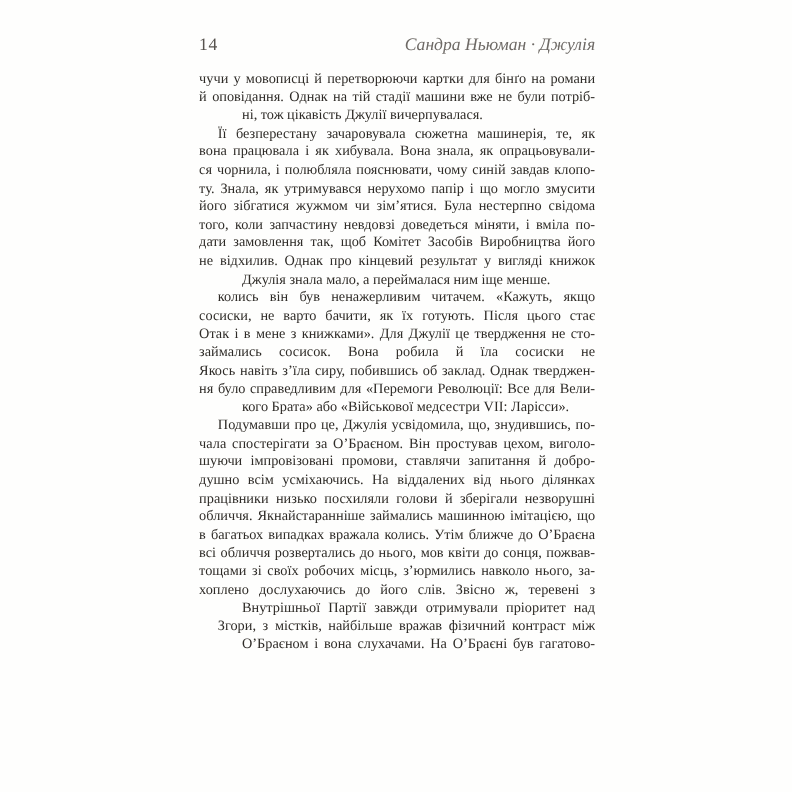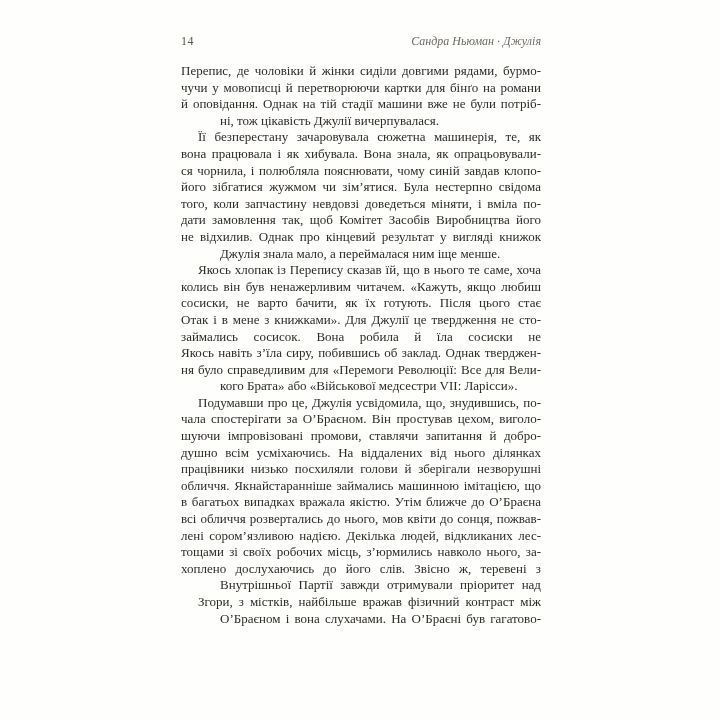--- a/index.html
+++ b/index.html
@@ -21,21 +21,21 @@
     left: 181px;
     top: 0;
     width: 360px;
   }
   .page-header {
     display: flex;
     justify-content: space-between;
     align-items: flex-end;
     margin-top: 34px;
     font-family: "Liberation Serif", "DejaVu Serif", serif;
-    font-size: 12px;
+    font-size: 16px;
     line-height: 14px;
   }
   .page-number {
     color: #57534e;
     letter-spacing: 0.5px;
   }
   .running-header {
     color: #6e6a66;
     font-style: italic;
   }
@@ -65,55 +65,53 @@
 <body>
 
 <div class="book-page">
   <div class="column">
     <div class="page-header">
       <span class="page-number">14</span>
       <span class="running-header">Сандра Ньюман · Джулія</span>
     </div>
     <div class="page-body">
         <div class="para">
-          <div class="line">Перепис, де чоловіки й жінки сиділи довгими рядами, бурмо-</div>
           <div class="line">чучи у мовописці й перетворюючи картки для бінґо на романи</div>
           <div class="line">й оповідання. Однак на тій стадії машини вже не були потріб-</div>
           <div class="line last">ні, тож цікавість Джулії вичерпувалася.</div>
         </div>
         <div class="para indent">
           <div class="line">Її безперестану зачаровувала сюжетна машинерія, те, як</div>
           <div class="line">вона працювала і як хибувала. Вона знала, як опрацьовували-</div>
           <div class="line">ся чорнила, і полюбляла пояснювати, чому синій завдав клопо-</div>
+          <div class="line">ту. Знала, як утримувався нерухомо папір і що могло змусити</div>
           <div class="line">його зібгатися жужмом чи зім’ятися. Була нестерпно свідома</div>
           <div class="line">того, коли запчастину невдовзі доведеться міняти, і вміла по-</div>
           <div class="line">дати замовлення так, щоб Комітет Засобів Виробництва його</div>
           <div class="line">не відхилив. Однак про кінцевий результат у вигляді книжок</div>
           <div class="line last">Джулія знала мало, а переймалася ним іще менше.</div>
         </div>
         <div class="para indent">
-          <div class="line">Якось хлопак із Перепису сказав їй, що в нього те саме, хоча</div>
           <div class="line">колись він був ненажерливим читачем. «Кажуть, якщо любиш</div>
           <div class="line">сосиски, не варто бачити, як їх готують. Після цього стає огидно.</div>
           <div class="line">Отак і в мене з книжками». Для Джулії це твердження не сто-</div>
           <div class="line">займались сосисок. Вона робила й їла сосиски не замислюючись.</div>
           <div class="line">Якось навіть з’їла сиру, побившись об заклад. Однак тверджен-</div>
           <div class="line">ня було справедливим для «Перемоги Революції: Все для Вели-</div>
           <div class="line last">кого Брата» або «Військової медсестри VII: Ларісси».</div>
         </div>
         <div class="para indent">
           <div class="line">Подумавши про це, Джулія усвідомила, що, знудившись, по-</div>
           <div class="line">чала спостерігати за О’Браєном. Він простував цехом, виголо-</div>
           <div class="line">шуючи імпровізовані промови, ставлячи запитання й добро-</div>
           <div class="line">душно всім усміхаючись. На віддалених від нього ділянках</div>
           <div class="line">працівники низько посхиляли голови й зберігали незворушні</div>
           <div class="line">обличчя. Якнайстаранніше займались машинною імітацією, що</div>
-          <div class="line">в багатьох випадках вражала якістю. Утім ближче до О’Браєна</div>
+          <div class="line">в багатьох випадках вражала колись. Утім ближче до О’Браєна</div>
           <div class="line">всі обличчя розвертались до нього, мов квіти до сонця, пожвав-</div>
-          <div class="line">лені сором’язливою надією. Декілька людей, відкликаних лес-</div>
           <div class="line">тощами зі своїх робочих місць, з’юрмились навколо нього, за-</div>
           <div class="line">хоплено дослухаючись до його слів. Звісно ж, теревені з робочих</div>
           <div class="line last">Внутрішньої Партії завжди отримували пріоритет над роботою.</div>
         </div>
         <div class="para indent">
           <div class="line">Згори, з містків, найбільше вражав фізичний контраст між</div>
           <div class="line last">О’Браєном і вона слухачами. На О’Браєні був гагатово-чорний</div>
         </div>
       </div>
   </div>

